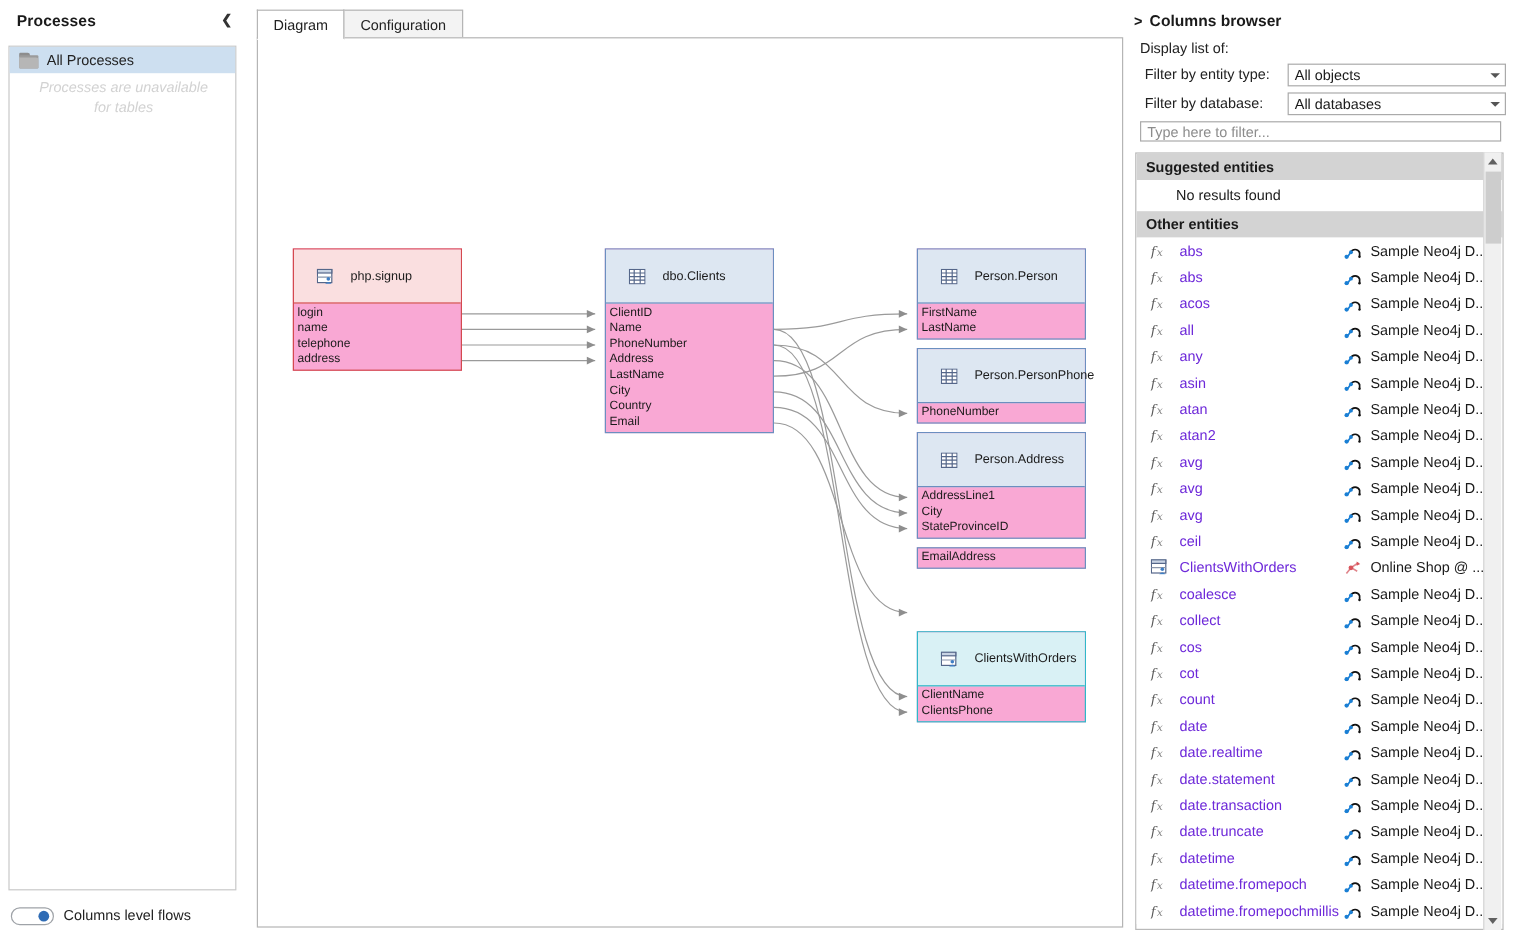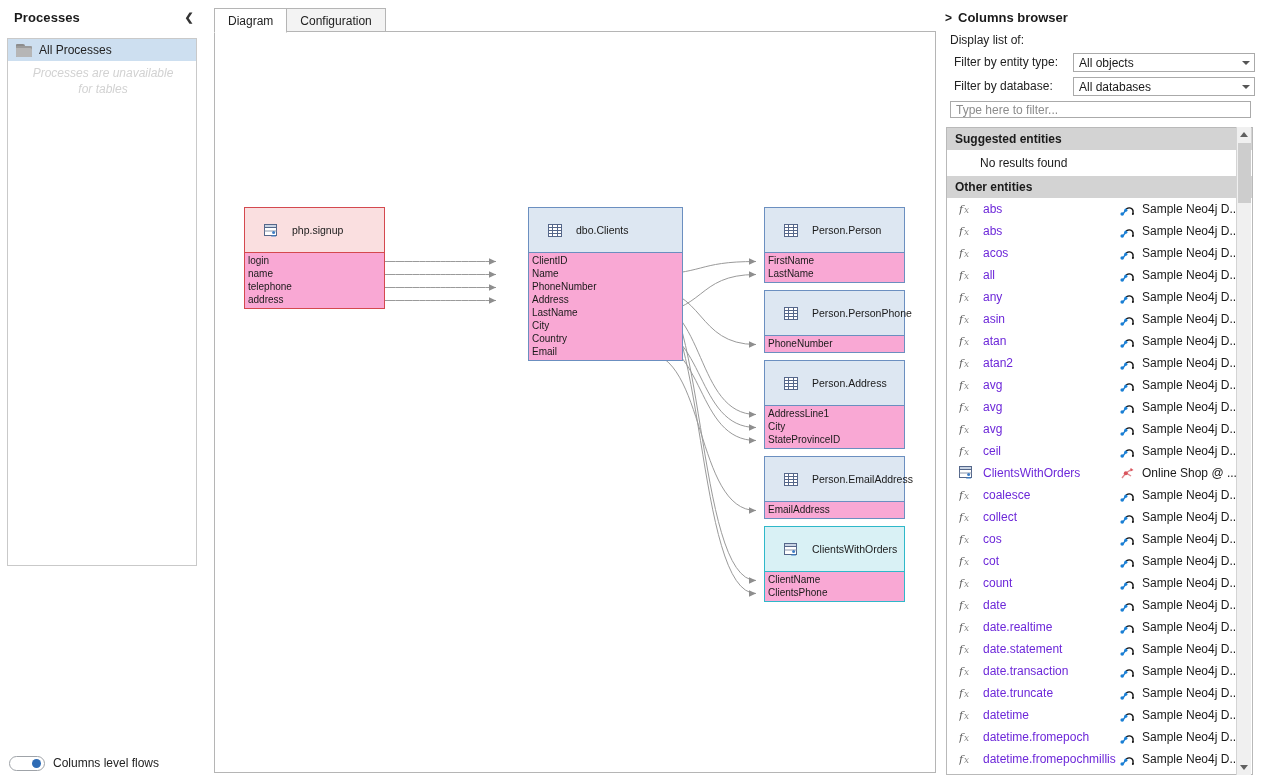--- a/index.html
+++ b/index.html
@@ -27,21 +27,21 @@
     position: absolute; left: 14px; top: 4px;
     font-size: 13px; font-weight: bold; color: #1a1a1a;
     letter-spacing: .1px;
   }
   #left-collapse {
     position: absolute; left: 181px; top: 3px;
     width: 16px; height: 16px; text-align: center; line-height: 16px;
     font-size: 11px; color: #333; cursor: pointer; font-weight: bold;
   }
   #process-list {
-    position: absolute; left: 7px; top: 38px; width: 190px; height: 528px;
+    position: absolute; left: 7px; top: 38px; width: 190px; height: 704px;
     border: 1px solid #c9c9c9; background: #ffffff;
   }
   .proc-item {
     position: relative; height: 22px; line-height: 22px;
     background: #cddff0; display: flex; align-items: center;
     padding-left: 8px; cursor: pointer;
   }
   .folder-icon { width: 16px; height: 13px; position: relative; margin-right: 7px; flex: 0 0 16px;}
   .folder-icon .f-back {
     position: absolute; left: 0; top: 0; width: 9px; height: 3px;
@@ -281,21 +281,21 @@
                   </svg></span>
                 <span class="node-title">php.signup</span>
               </div>
               <div class="cols">
                 <div class="col">login</div>
                 <div class="col">name</div>
                 <div class="col">telephone</div>
                 <div class="col">address</div>
               </div>
             </div>
-            <div class="node" style="left: 289px; top: 175px; width: 155px; margin-left: 24px;">
+            <div class="node" style="left: 289px; top: 175px; width: 141px;">
               <div class="node-head">
                 <span class="tbl-icon"><svg width="14" height="13" viewBox="0 0 14 13">
                     <rect x="0.5" y="0.5" width="13" height="12" fill="#fff" stroke="#55678a"></rect>
                     <line x1="0.5" y1="3.5" x2="13.5" y2="3.5" stroke="#55678a"></line>
                     <line x1="0.5" y1="6.5" x2="13.5" y2="6.5" stroke="#55678a"></line>
                     <line x1="0.5" y1="9.5" x2="13.5" y2="9.5" stroke="#55678a"></line>
                     <line x1="4.5" y1="0.5" x2="4.5" y2="12.5" stroke="#55678a"></line>
                     <line x1="9.5" y1="0.5" x2="9.5" y2="12.5" stroke="#55678a"></line>
                   </svg></span>
                 <span class="node-title">dbo.Clients</span>
@@ -356,31 +356,20 @@
                   </svg></span>
                 <span class="node-title">Person.Address</span>
               </div>
               <div class="cols">
                 <div class="col">AddressLine1</div>
                 <div class="col">City</div>
                 <div class="col">StateProvinceID</div>
               </div>
             </div>
             <div class="node" style="left: 549px; top: 424px; width: 141px;">
-              <div class="node-head">
-                <span class="tbl-icon"><svg width="14" height="13" viewBox="0 0 14 13">
-                    <rect x="0.5" y="0.5" width="13" height="12" fill="#fff" stroke="#55678a"></rect>
-                    <line x1="0.5" y1="3.5" x2="13.5" y2="3.5" stroke="#55678a"></line>
-                    <line x1="0.5" y1="6.5" x2="13.5" y2="6.5" stroke="#55678a"></line>
-                    <line x1="0.5" y1="9.5" x2="13.5" y2="9.5" stroke="#55678a"></line>
-                    <line x1="4.5" y1="0.5" x2="4.5" y2="12.5" stroke="#55678a"></line>
-                    <line x1="9.5" y1="0.5" x2="9.5" y2="12.5" stroke="#55678a"></line>
-                  </svg></span>
-                <span class="node-title">Person.EmailAddress</span>
-              </div>
               <div class="cols">
                 <div class="col">EmailAddress</div>
               </div>
             </div>
             <div class="node cyan" style="left: 549px; top: 494px; width: 141px;">
               <div class="node-head">
                 <span class="tbl-icon"><svg width="14" height="13" viewBox="0 0 14 13">
                     <rect x="0.5" y="0.5" width="12" height="11" fill="#fff" stroke="#55678a"></rect>
                     <rect x="0.5" y="0.5" width="12" height="3" fill="#c9d4e4" stroke="#55678a"></rect>
                     <line x1="0.5" y1="7" x2="12.5" y2="7" stroke="#8a96ab"></line>

